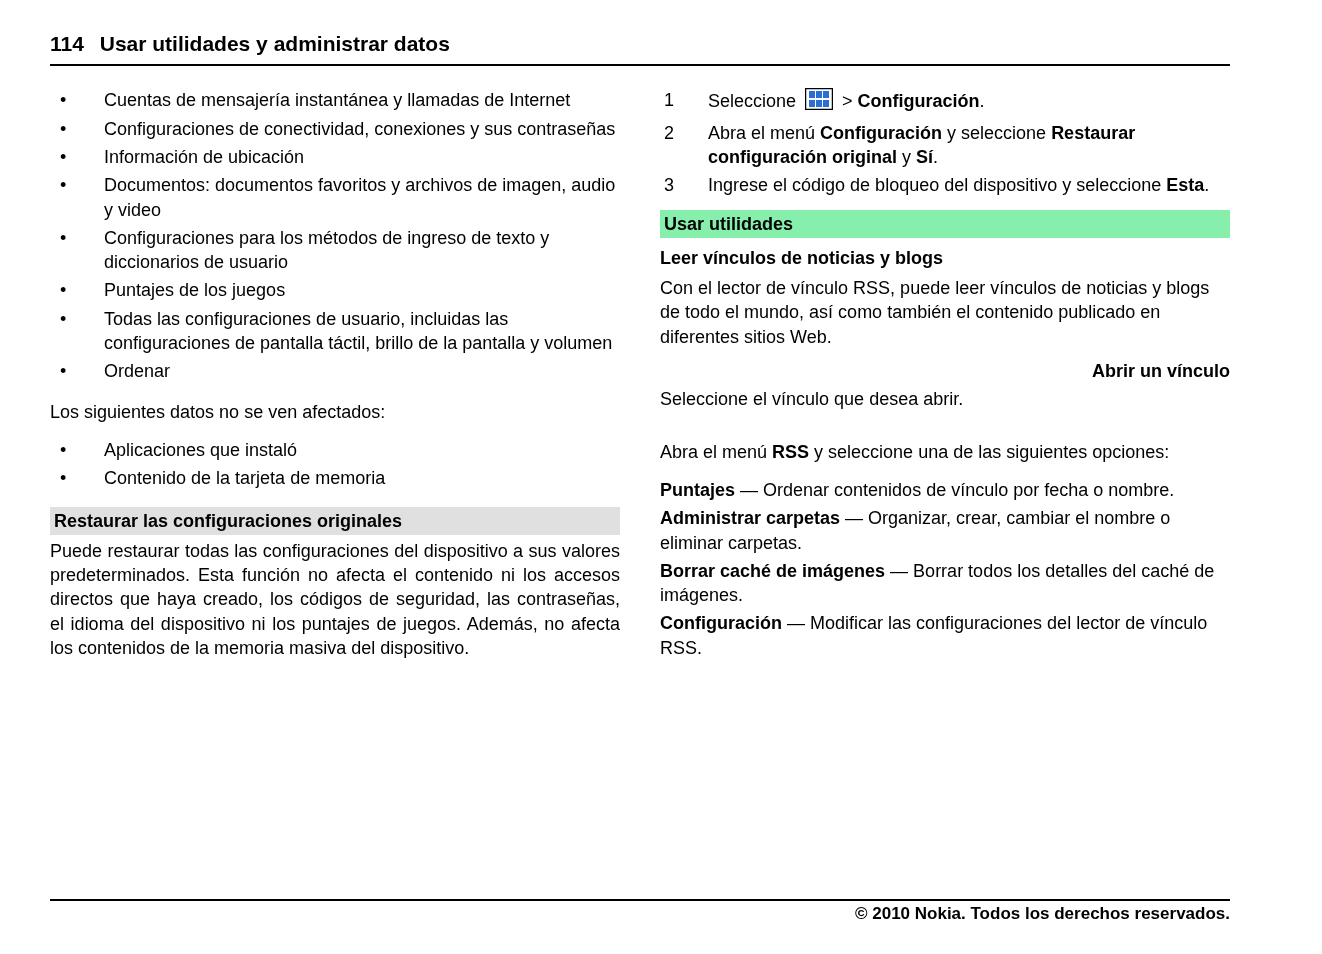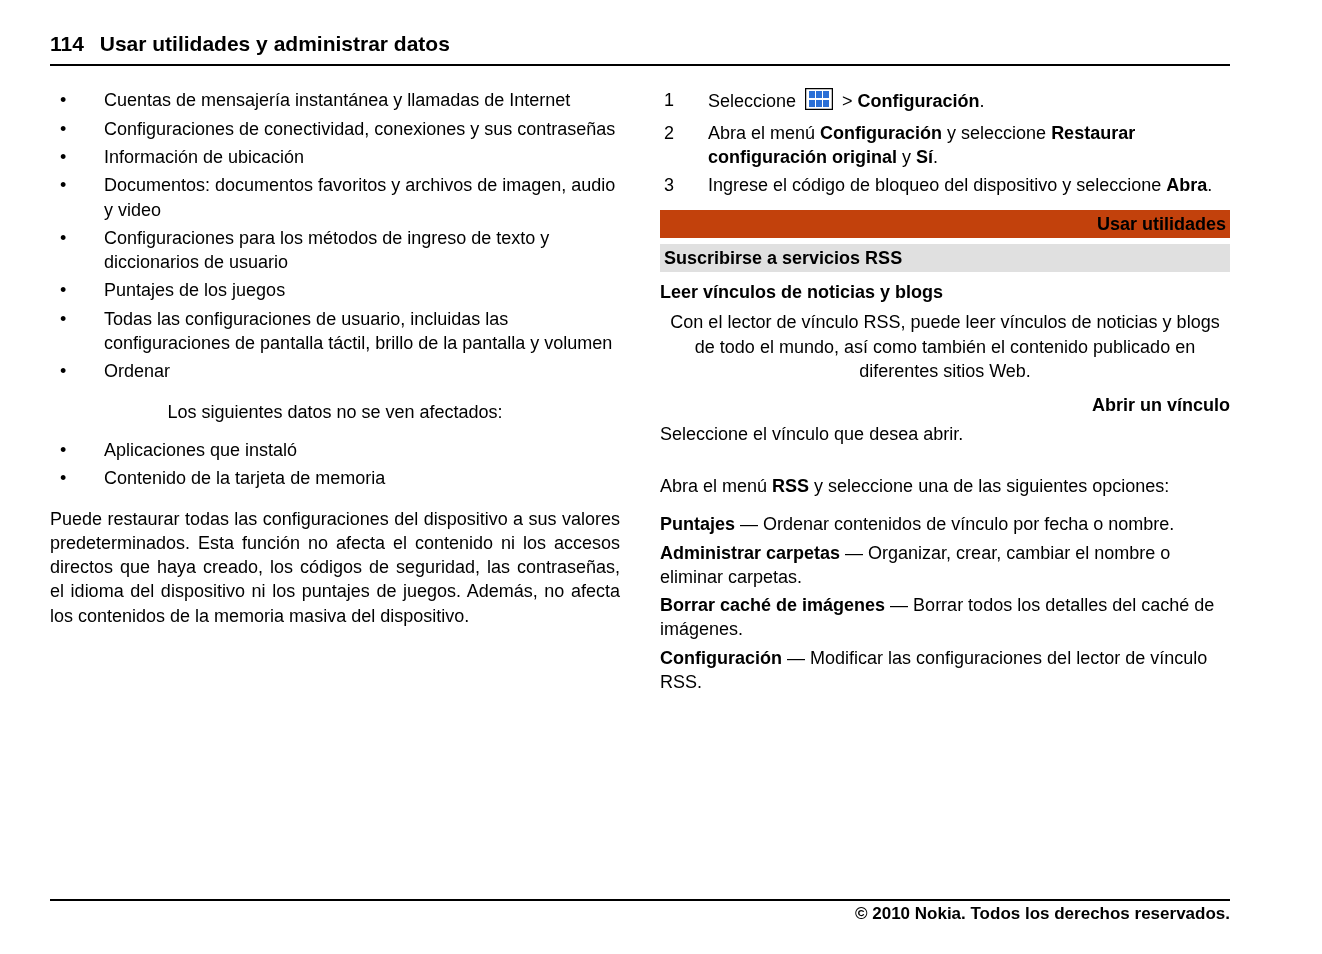--- a/index.html
+++ b/index.html
@@ -50,31 +50,29 @@
     margin-bottom: 4px;
   }
   ul.bullets > li .bullet-dot {
     width: 44px;
     flex-shrink: 0;
     text-align: left;
     padding-left: 10px;
   }
   .para {
     margin: 12px 0 14px 0;
-    text-align: center;
   }
   .section-heading {
     background: #e0e0e0;
     font-weight: bold;
     padding: 2px 4px;
     margin-top: 6px;
   }
   .section-heading.dark {
-    background: #c2410c;
-    text-align: right;
+    background: #86efac;
   }
   .section-heading.nobg {
     background: transparent;
     padding-left: 0;
   }
   ol.numbered {
     list-style: none;
     padding: 0;
     margin: 0 0 12px 0;
   }
@@ -171,20 +169,21 @@
         <li>
             <span class="bullet-dot">•</span>
             <span>Aplicaciones que instaló</span>
           </li>
         <li>
             <span class="bullet-dot">•</span>
             <span>Contenido de la tarjeta de memoria</span>
           </li>
       </ul>
 
+      <div class="section-heading">Restaurar las configuraciones originales</div>
       <div class="para just tight">Puede restaurar todas las configuraciones del dispositivo a sus valores predeterminados. Esta función no afecta el contenido ni los accesos directos que haya creado, los códigos de seguridad, las contraseñas, el idioma del dispositivo ni los puntajes de juegos. Además, no afecta los contenidos de la memoria masiva del dispositivo.</div>
     </div>
 
     <div class="col">
       <ol class="numbered">
         <li>
           <span class="num">1</span>
           <span>
             <span>Seleccione </span>
             <span class="grid-icon">
@@ -203,27 +202,26 @@
         </li>
         <li>
           <span class="num">2</span>
           <span>
             <span>Abra el menú </span><span class="bold">Configuración</span><span> y seleccione </span><span class="bold">Restaurar configuración original</span><span> y </span><span class="bold">Sí</span><span>.</span>
           </span>
         </li>
         <li>
           <span class="num">3</span>
           <span>
-            <span>Ingrese el código de bloqueo del dispositivo y seleccione </span><span class="bold">Abra</span><span>.</span>
+            <span>Ingrese el código de bloqueo del dispositivo y seleccione </span><span class="bold">Esta</span><span>.</span>
           </span>
         </li>
       </ol>
 
       <div class="section-heading dark">Usar utilidades</div>
-      <div class="section-heading">Suscribirse a servicios RSS</div>
       <div class="section-heading nobg">Leer vínculos de noticias y blogs</div>
       <div class="para tight">Con el lector de vínculo RSS, puede leer vínculos de noticias y blogs de todo el mundo, así como también el contenido publicado en diferentes sitios Web.</div>
 
 
       <div class="sub-heading">Abrir un vínculo</div>
       <div class="tight">Seleccione el vínculo que desea abrir.</div>
 
       <div class="para just" style="margin-top:28px;">
         <span>Abra el menú </span><span class="bold">RSS</span><span> y seleccione una de las siguientes opciones:</span>
       </div>

